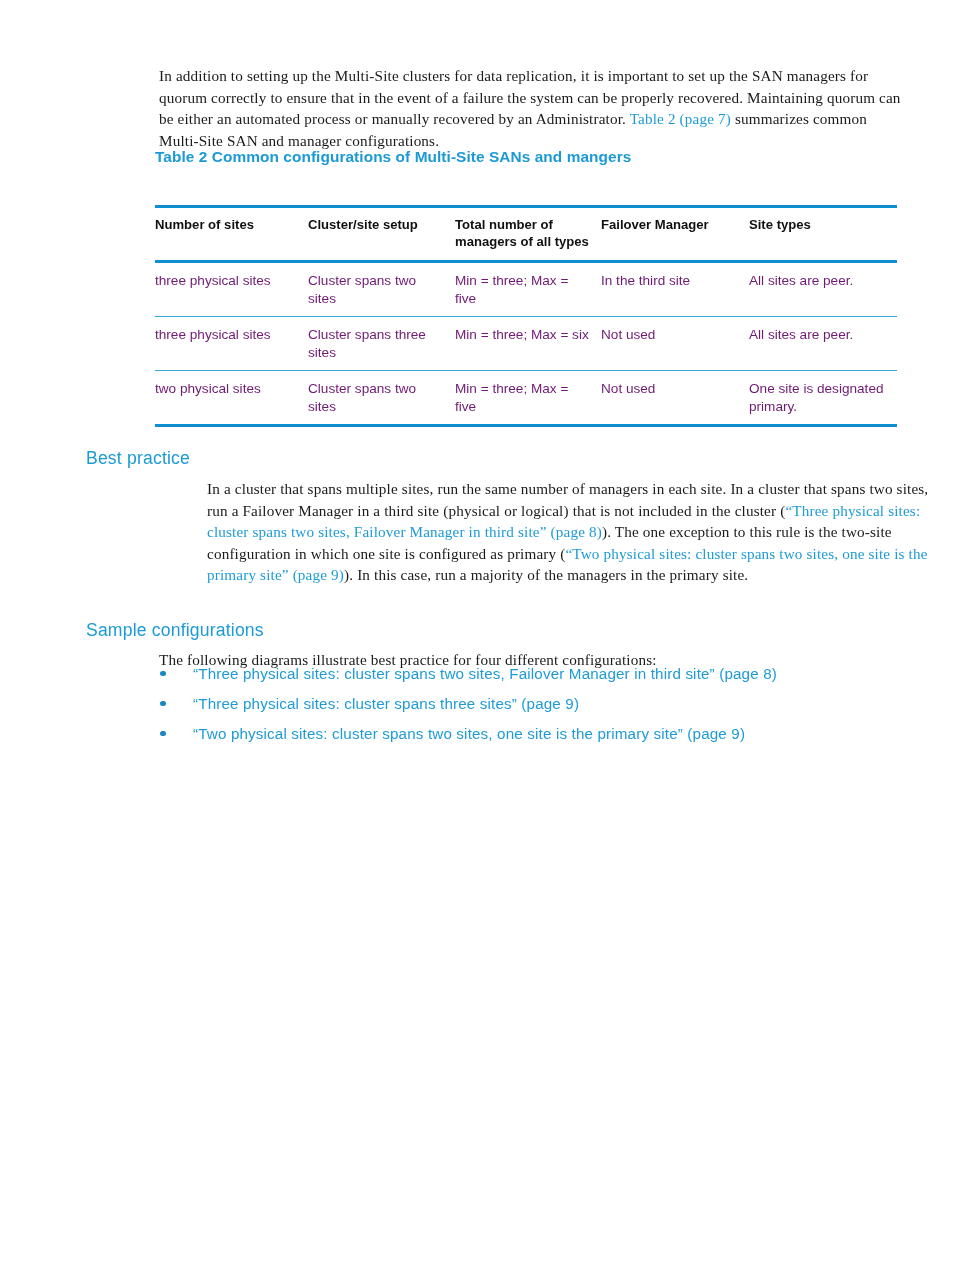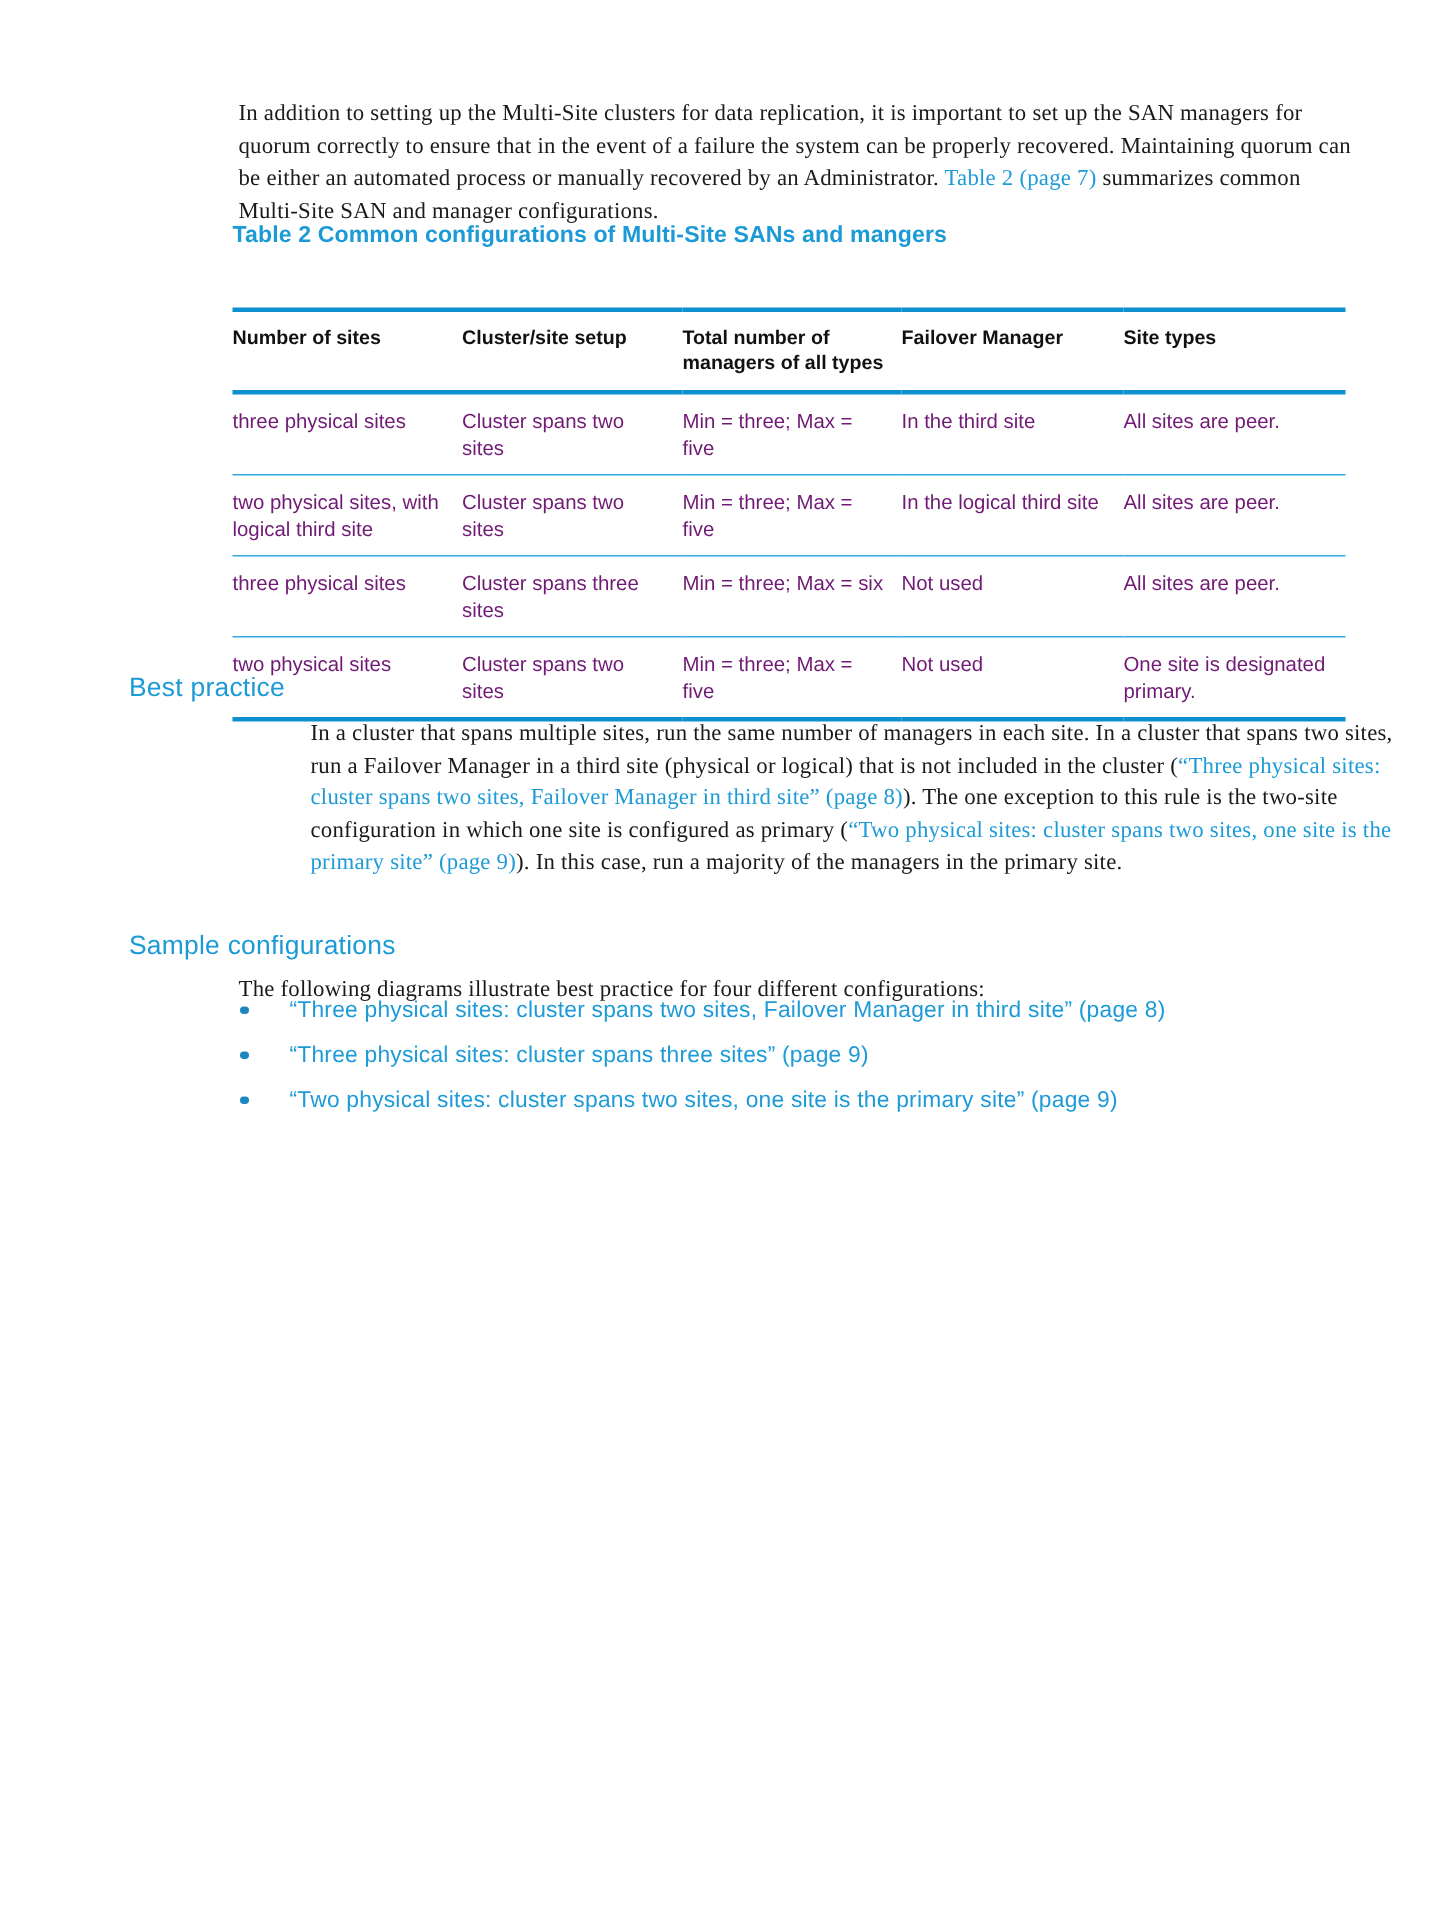--- a/index.html
+++ b/index.html
@@ -198,27 +198,20 @@
     </thead>
     <tbody>
       <tr>
         <td>three physical sites</td>
         <td>Cluster spans two sites</td>
         <td>Min = three; Max = five</td>
         <td>In the third site</td>
         <td>All sites are peer.</td>
       </tr>
       <tr>
-        <td>two physical sites, with logical third site</td>
-        <td>Cluster spans two sites</td>
-        <td>Min = three; Max = five</td>
-        <td>In the logical third site</td>
-        <td>All sites are peer.</td>
-      </tr>
-      <tr>
         <td>three physical sites</td>
         <td>Cluster spans three sites</td>
         <td>Min = three; Max = six</td>
         <td>Not used</td>
         <td>All sites are peer.</td>
       </tr>
       <tr>
         <td>two physical sites</td>
         <td>Cluster spans two sites</td>
         <td>Min = three; Max = five</td>

